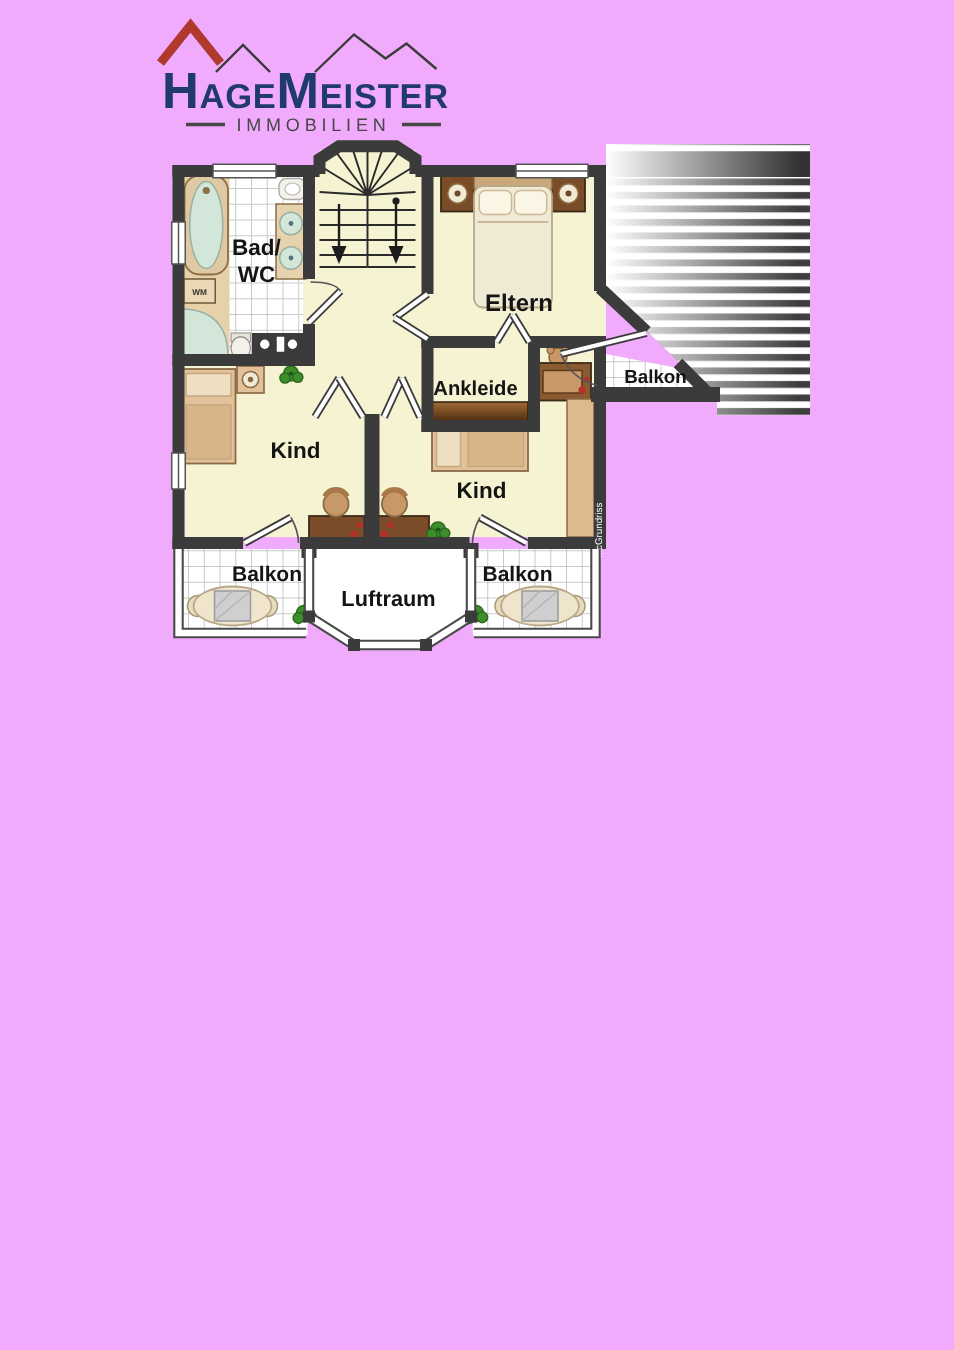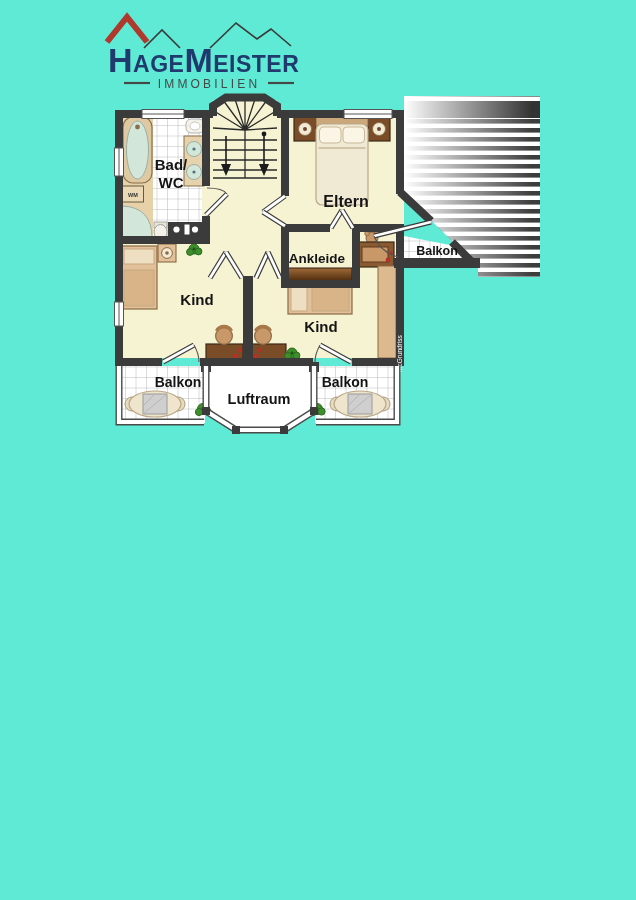--- a/index.html
+++ b/index.html
@@ -1,16 +1,16 @@
 <!DOCTYPE html>
 <html><head>
 <meta charset="utf-8">
 <style>
   html,body{margin:0;padding:0;background:#fff;}
-  .stage{position:relative;width:636px;height:900px;background:#5eead4;overflow:hidden;
+  .stage{position:relative;width:636px;height:900px;background:#f0abfc;overflow:hidden;
          font-family:"Liberation Sans",sans-serif;}
   svg{display:block;}
   
   .wall{fill:#3b3b3b;}
   .wline{stroke:#3b3b3b;fill:none;}
   .floor{fill:#f6f3d3;}
   .tread{stroke:#2b2b2b;stroke-width:1.3;fill:none;}
   .leaf-o{stroke:#3b3b3b;stroke-width:5.2;fill:none;}
   .leaf-i{stroke:#ffffff;stroke-width:2.8;fill:none;}
   .arc{stroke:#555;stroke-width:1.1;fill:none;}

